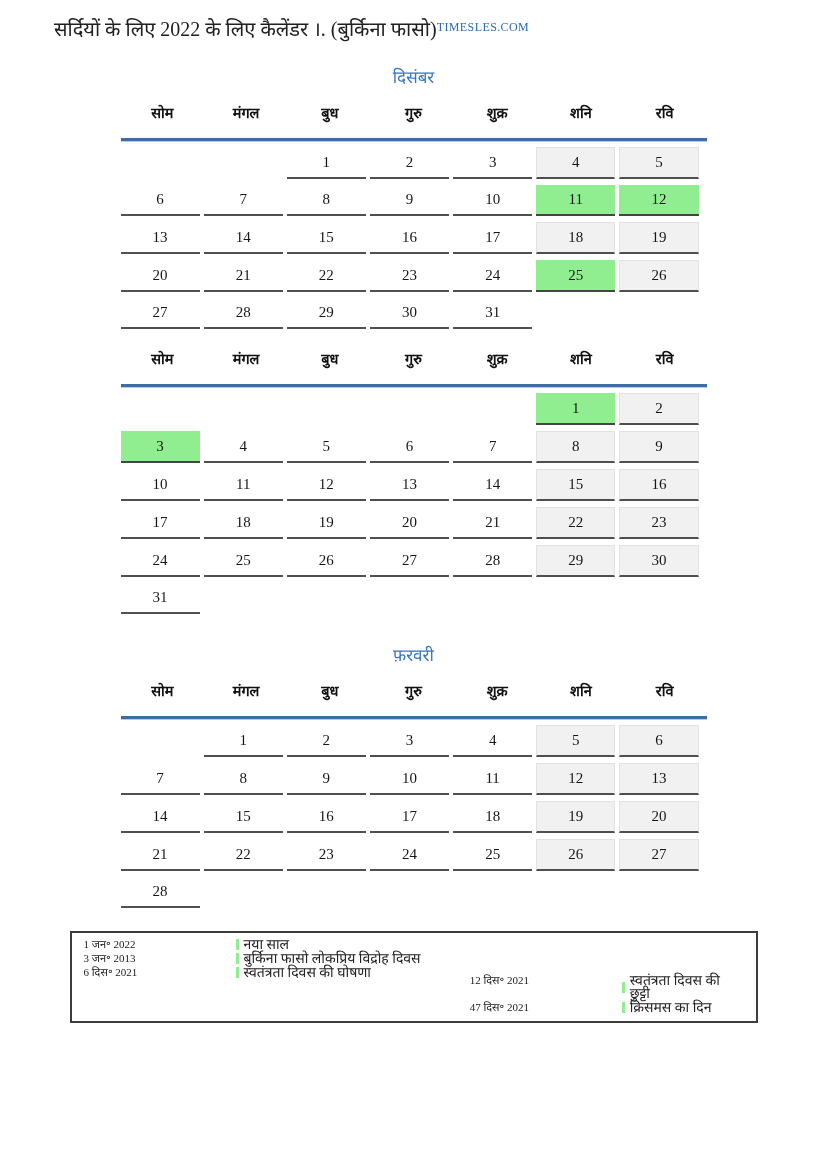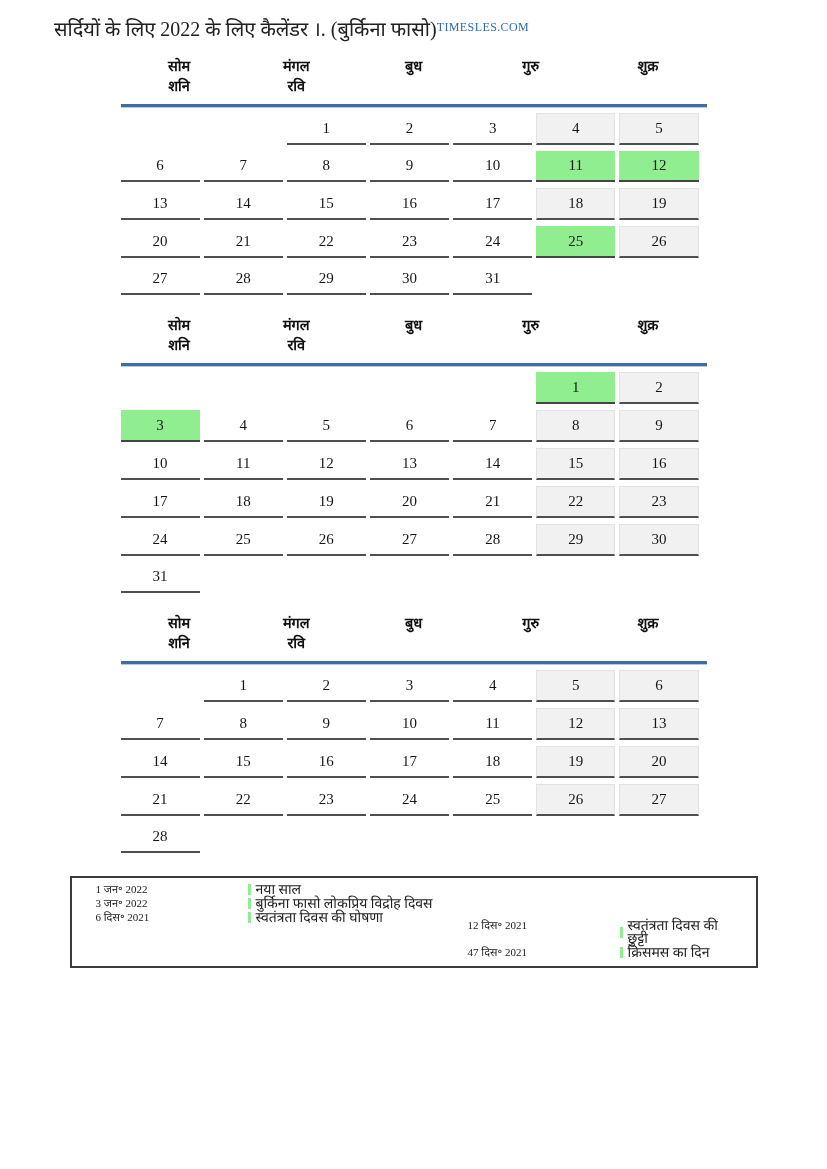--- a/index.html
+++ b/index.html
@@ -17,22 +17,22 @@
     font-size:12px;letter-spacing:.4px;color:#2d6cb5;text-decoration:none;
     margin-top:4px;cursor:pointer;
   }
   
   .calendar{width:586px;margin:0 auto;}
   .month-title{
     text-align:center;font-size:17px;color:#3a76c0;
     margin:25px 0 0 0;line-height:22px;
   }
   .weekday-row{
-    display:grid;grid-template-columns:repeat(5,1fr);
-    margin-top:13px;padding-bottom:9px;
+    display:grid;grid-template-columns:repeat(7,1fr);
+    margin-top:13px;padding-bottom:16px;
     border-bottom:3px solid #3e6da5;
     box-shadow:0 1px 0 #b9cade;
   }
   .weekday{
     text-align:center;font-weight:bold;font-size:14.5px;color:#111;
   }
   table.days{
     width:586px;table-layout:fixed;border-collapse:separate;
     border-spacing:4px 6px;margin:0 -4px;
   }
@@ -45,184 +45,186 @@
     background:#f1f1f1;border:1px solid #e2e2e2;
     border-bottom:2px solid #4f4f4f;
   }
   td.holiday{
     background:#90ee90;border-bottom:2px solid #454545;
   }
   td.empty{background:transparent;}
   
   .legend{
     width:688px;margin:17px auto 0;border:2px solid #3c3c3c;
-    padding:5px 24px 7px;display:flex;box-sizing:border-box;
+    padding:5px 12px 7px;display:flex;box-sizing:border-box;
   }
   .legend-col{display:grid;grid-template-columns:152px 1fr;row-gap:1px;align-content:start;}
   .legend-col.left{width:392px;}
   .legend-col.right{width:278px;margin-top:36px;}
   .legend-date{font-size:11px;line-height:13px;color:#222;}
   .legend-label{font-size:14px;line-height:13px;color:#222;display:flex;align-items:center;}
   .legend-swatch{
     display:inline-block;width:3px;height:11px;background:#90ee90;
     margin-right:5px;flex:0 0 3px;
   }
 </style>
 </head>
 <body>
 
 <div class="page-header">
   <div class="page-title">सर्दियों के लिए 2022 के लिए कैलेंडर ।. (बुर्किना फासो)</div>
   <a class="brand-link">TIMESLES.COM</a>
 </div>
 
 <div class="calendar" id="calendar-root">
+    <div class="month">
+      <div class="month-title">दिसंबर</div>
+      <div class="weekday-row">
+        <div class="weekday">सोम</div>
+        <div class="weekday">मंगल</div>
+        <div class="weekday">बुध</div>
+        <div class="weekday">गुरु</div>
+        <div class="weekday">शुक्र</div>
+        <div class="weekday">शनि</div>
+        <div class="weekday">रवि</div>
+      </div>
+      <table class="days">
+        <tbody>
+          <tr>
+            <td class="empty"></td>
+            <td class="empty"></td>
+            <td class="day">1</td>
+            <td class="day">2</td>
+            <td class="day">3</td>
+            <td class="weekend">4</td>
+            <td class="weekend">5</td>
+          </tr>
+          <tr>
+            <td class="day">6</td>
+            <td class="day">7</td>
+            <td class="day">8</td>
+            <td class="day">9</td>
+            <td class="day">10</td>
+            <td class="holiday">11</td>
+            <td class="holiday">12</td>
+          </tr>
+          <tr>
+            <td class="day">13</td>
+            <td class="day">14</td>
+            <td class="day">15</td>
+            <td class="day">16</td>
+            <td class="day">17</td>
+            <td class="weekend">18</td>
+            <td class="weekend">19</td>
+          </tr>
+          <tr>
+            <td class="day">20</td>
+            <td class="day">21</td>
+            <td class="day">22</td>
+            <td class="day">23</td>
+            <td class="day">24</td>
+            <td class="holiday">25</td>
+            <td class="weekend">26</td>
+          </tr>
+          <tr>
+            <td class="day">27</td>
+            <td class="day">28</td>
+            <td class="day">29</td>
+            <td class="day">30</td>
+            <td class="day">31</td>
+            <td class="empty"></td>
+            <td class="empty"></td>
+          </tr>
+        </tbody>
+      </table>
+    </div>
     <div class="month">
       <div class="weekday-row">
         <div class="weekday">सोम</div>
         <div class="weekday">मंगल</div>
         <div class="weekday">बुध</div>
         <div class="weekday">गुरु</div>
         <div class="weekday">शुक्र</div>
         <div class="weekday">शनि</div>
         <div class="weekday">रवि</div>
       </div>
       <table class="days">
         <tbody>
           <tr>
             <td class="empty"></td>
             <td class="empty"></td>
-            <td class="day">1</td>
-            <td class="day">2</td>
-            <td class="day">3</td>
-            <td class="weekend">4</td>
-            <td class="weekend">5</td>
-          </tr>
-          <tr>
+            <td class="empty"></td>
+            <td class="empty"></td>
+            <td class="empty"></td>
+            <td class="holiday">1</td>
+            <td class="weekend">2</td>
+          </tr>
+          <tr>
+            <td class="holiday">3</td>
+            <td class="day">4</td>
+            <td class="day">5</td>
             <td class="day">6</td>
             <td class="day">7</td>
-            <td class="day">8</td>
-            <td class="day">9</td>
+            <td class="weekend">8</td>
+            <td class="weekend">9</td>
+          </tr>
+          <tr>
             <td class="day">10</td>
-            <td class="holiday">11</td>
-            <td class="holiday">12</td>
-          </tr>
-          <tr>
+            <td class="day">11</td>
+            <td class="day">12</td>
             <td class="day">13</td>
             <td class="day">14</td>
-            <td class="day">15</td>
-            <td class="day">16</td>
+            <td class="weekend">15</td>
+            <td class="weekend">16</td>
+          </tr>
+          <tr>
             <td class="day">17</td>
-            <td class="weekend">18</td>
-            <td class="weekend">19</td>
-          </tr>
-          <tr>
+            <td class="day">18</td>
+            <td class="day">19</td>
             <td class="day">20</td>
             <td class="day">21</td>
-            <td class="day">22</td>
-            <td class="day">23</td>
+            <td class="weekend">22</td>
+            <td class="weekend">23</td>
+          </tr>
+          <tr>
             <td class="day">24</td>
-            <td class="holiday">25</td>
-            <td class="weekend">26</td>
-          </tr>
-          <tr>
+            <td class="day">25</td>
+            <td class="day">26</td>
             <td class="day">27</td>
             <td class="day">28</td>
-            <td class="day">29</td>
-            <td class="day">30</td>
+            <td class="weekend">29</td>
+            <td class="weekend">30</td>
+          </tr>
+          <tr>
             <td class="day">31</td>
+            <td class="empty"></td>
+            <td class="empty"></td>
+            <td class="empty"></td>
+            <td class="empty"></td>
             <td class="empty"></td>
             <td class="empty"></td>
           </tr>
         </tbody>
       </table>
     </div>
     <div class="month">
+      <div class="month-title">फ़रवरी</div>
       <div class="weekday-row">
         <div class="weekday">सोम</div>
         <div class="weekday">मंगल</div>
         <div class="weekday">बुध</div>
         <div class="weekday">गुरु</div>
         <div class="weekday">शुक्र</div>
         <div class="weekday">शनि</div>
         <div class="weekday">रवि</div>
       </div>
       <table class="days">
         <tbody>
           <tr>
             <td class="empty"></td>
-            <td class="empty"></td>
-            <td class="empty"></td>
-            <td class="empty"></td>
-            <td class="empty"></td>
-            <td class="holiday">1</td>
-            <td class="weekend">2</td>
-          </tr>
-          <tr>
-            <td class="holiday">3</td>
-            <td class="day">4</td>
-            <td class="day">5</td>
-            <td class="day">6</td>
-            <td class="day">7</td>
-            <td class="weekend">8</td>
-            <td class="weekend">9</td>
-          </tr>
-          <tr>
-            <td class="day">10</td>
-            <td class="day">11</td>
-            <td class="day">12</td>
-            <td class="day">13</td>
-            <td class="day">14</td>
-            <td class="weekend">15</td>
-            <td class="weekend">16</td>
-          </tr>
-          <tr>
-            <td class="day">17</td>
-            <td class="day">18</td>
-            <td class="day">19</td>
-            <td class="day">20</td>
-            <td class="day">21</td>
-            <td class="weekend">22</td>
-            <td class="weekend">23</td>
-          </tr>
-          <tr>
-            <td class="day">24</td>
-            <td class="day">25</td>
-            <td class="day">26</td>
-            <td class="day">27</td>
-            <td class="day">28</td>
-            <td class="weekend">29</td>
-            <td class="weekend">30</td>
-          </tr>
-          <tr>
-            <td class="day">31</td>
-            <td class="empty"></td>
-            <td class="empty"></td>
-            <td class="empty"></td>
-            <td class="empty"></td>
-            <td class="empty"></td>
-            <td class="empty"></td>
-          </tr>
-        </tbody>
-      </table>
-    </div>
-    <div class="month">
-      <div class="weekday-row">
-        <div class="weekday">सोम</div>
-        <div class="weekday">मंगल</div>
-        <div class="weekday">बुध</div>
-        <div class="weekday">गुरु</div>
-        <div class="weekday">शुक्र</div>
-        <div class="weekday">शनि</div>
-        <div class="weekday">रवि</div>
-      </div>
-      <table class="days">
-        <tbody>
-          <tr>
-            <td class="empty"></td>
             <td class="day">1</td>
             <td class="day">2</td>
             <td class="day">3</td>
             <td class="day">4</td>
             <td class="weekend">5</td>
             <td class="weekend">6</td>
           </tr>
           <tr>
             <td class="day">7</td>
             <td class="day">8</td>
@@ -261,21 +263,21 @@
           </tr>
         </tbody>
       </table>
     </div>
   </div>
 
 <div class="legend" id="legend-root">
     <div class="legend-col left">
       <div class="legend-date">1 जन॰ 2022</div>
       <div class="legend-label"><span class="legend-swatch"></span>नया साल</div>
-      <div class="legend-date">3 जन॰ 2022</div>
+      <div class="legend-date">3 जन॰ 2013</div>
       <div class="legend-label"><span class="legend-swatch"></span>बुर्किना फासो लोकप्रिय विद्रोह दिवस</div>
       <div class="legend-date">6 दिस॰ 2021</div>
       <div class="legend-label"><span class="legend-swatch"></span>स्वतंत्रता दिवस की घोषणा</div>
     </div>
     <div class="legend-col right">
       <div class="legend-date">12 दिस॰ 2021</div>
       <div class="legend-label"><span class="legend-swatch"></span>स्वतंत्रता दिवस की छुट्टी</div>
       <div class="legend-date">47 दिस॰ 2021</div>
       <div class="legend-label"><span class="legend-swatch"></span>क्रिसमस का दिन</div>
     </div>

